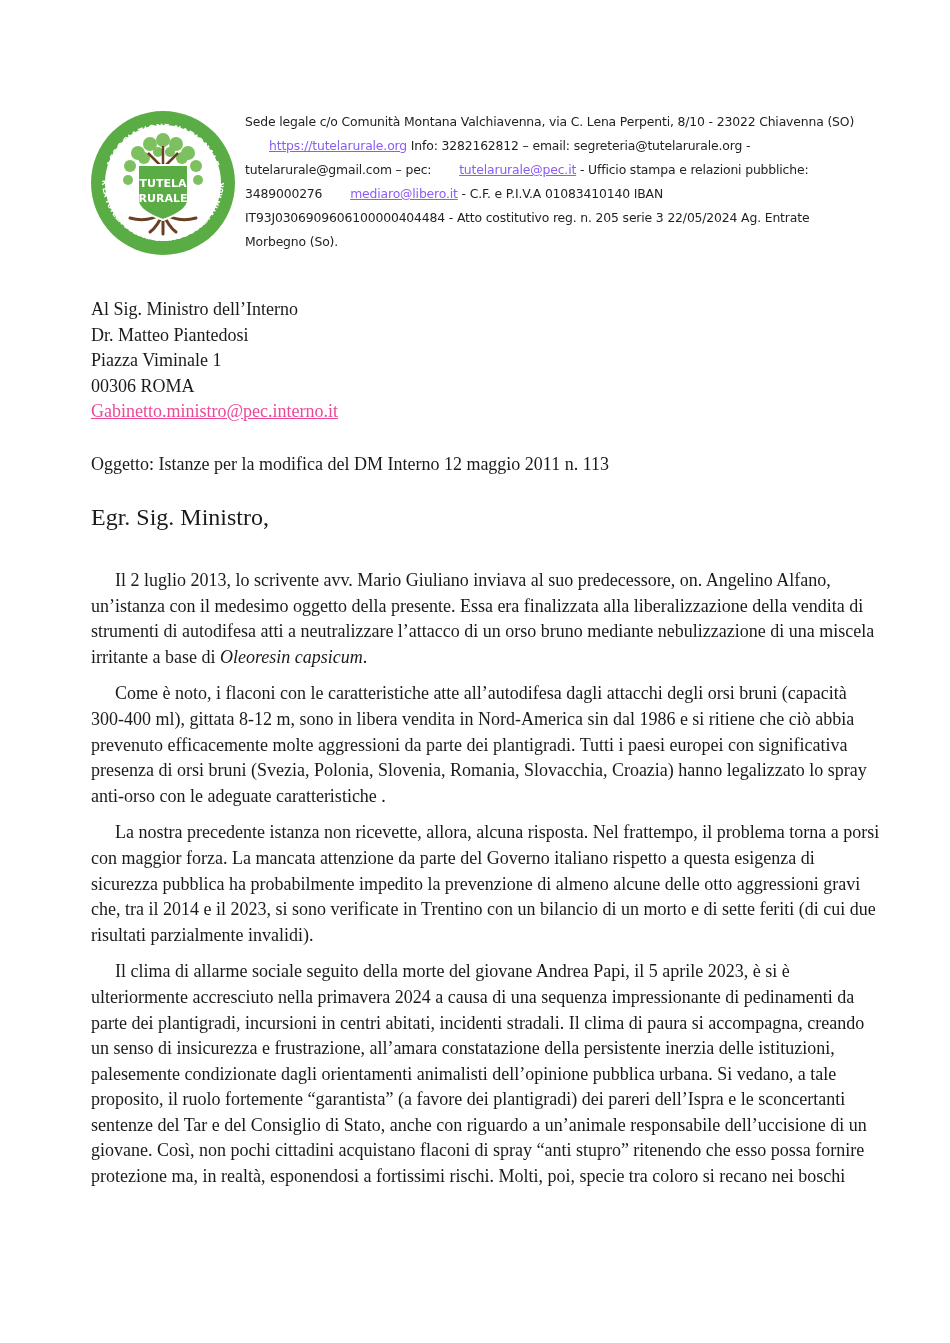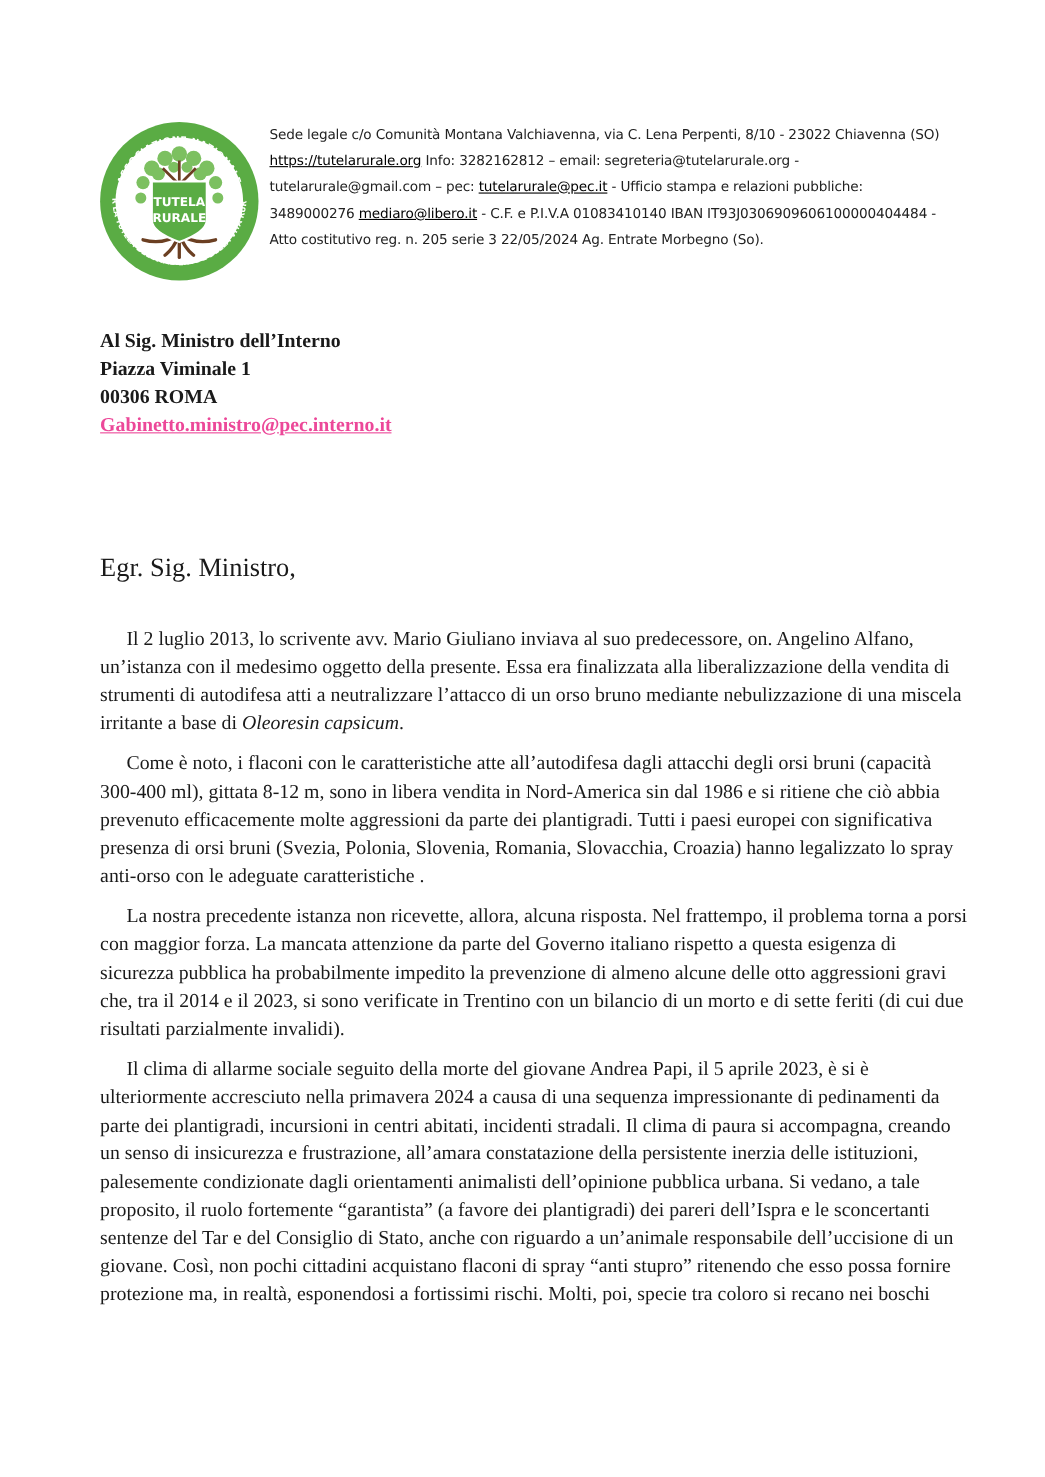--- a/index.html
+++ b/index.html
@@ -6,25 +6,25 @@
   body { width: 950px; height: 1343px; position: relative; overflow: hidden; }
   .page { position: absolute; left: 0; top: 0; width: 950px; height: 1343px; background: #fff; }
 
   .logo { position: absolute; left: 88px; top: 108px; width: 150px; height: 150px; }
 
   .letterhead {
     position: absolute; left: 245px; top: 110px; width: 620px;
     font-family: "DejaVu Sans", sans-serif; font-size: 12.4px; line-height: 24px;
     color: #222; letter-spacing: -0.15px;
   }
-  .letterhead a { color: #000000; text-decoration: underline; }
+  .letterhead a { color: #8b5cf6; text-decoration: underline; margin-left: 24px; }
 
   .serif { font-family: "Liberation Serif", serif; color: #1a1a1a; }
 
-  .recipient { position: absolute; left: 91px; top: 297px; font-size: 18px; line-height: 25.5px; font-weight: bold; }
+  .recipient { position: absolute; left: 91px; top: 297px; font-size: 18px; line-height: 25.5px; }
   .recipient .link { color: #ec4899; text-decoration: underline; }
 
   .subject { position: absolute; left: 91px; top: 452px; font-size: 18px; line-height: 25px; }
   .salutation { position: absolute; left: 91px; top: 505px; font-size: 24px; line-height: 25px; }
 
   .body-text { position: absolute; left: 91px; top: 568px; width: 790px; font-size: 18px; line-height: 25.6px; }
   .body-text p { margin: 0 0 11px 0; text-indent: 24px; }
   .body-text em { }
 </style>
 </head>
@@ -82,25 +82,27 @@
       <text x="75" y="94" font-family="DejaVu Sans, sans-serif" font-size="11" font-weight="bold" fill="#ffffff" text-anchor="middle">RURALE</text>
     </svg>
   </div>
 
   <div class="letterhead">
     <span>Sede legale c/o Comunità Montana Valchiavenna, via C. Lena Perpenti, 8/10 - 23022 Chiavenna (SO) </span><a>https://tutelarurale.org</a><span> Info: 3282162812 – email: segreteria@tutelarurale.org - tutelarurale@gmail.com – pec: </span><a>tutelarurale@pec.it</a><span> - Ufficio stampa e relazioni pubbliche: 3489000276 </span><a>mediaro@libero.it</a><span> - C.F. e P.I.V.A 01083410140 IBAN IT93J0306909606100000404484 - Atto costitutivo reg. n. 205 serie 3 22/05/2024 Ag. Entrate Morbegno (So).</span>
   </div>
 
   <div class="recipient serif">
     <div>Al Sig. Ministro dell’Interno</div>
+    <div>Dr. Matteo Piantedosi</div>
     <div>Piazza Viminale 1</div>
     <div>00306 ROMA</div>
     <div class="link">Gabinetto.ministro@pec.interno.it</div>
   </div>
 
+  <div class="subject serif">Oggetto: Istanze per la modifica del DM Interno 12 maggio 2011 n. 113</div>
 
   <div class="salutation serif">Egr. Sig. Ministro,</div>
 
   <div class="body-text serif">
     <p><span>Il 2 luglio 2013, lo scrivente avv. Mario Giuliano inviava al suo predecessore, on. Angelino Alfano, un’istanza con il medesimo oggetto della presente. Essa era finalizzata alla liberalizzazione della vendita di strumenti di autodifesa atti a neutralizzare l’attacco di un orso bruno mediante nebulizzazione di una miscela irritante a base di </span><em>Oleoresin capsicum</em><span>.</span></p>
     <p>Come è noto, i flaconi con le caratteristiche atte all’autodifesa dagli attacchi degli orsi bruni (capacità 300-400 ml), gittata 8-12 m, sono in libera vendita in Nord-America sin dal 1986 e si ritiene che ciò abbia prevenuto efficacemente molte aggressioni da parte dei plantigradi. Tutti i paesi europei con significativa presenza di orsi bruni (Svezia, Polonia, Slovenia, Romania, Slovacchia, Croazia) hanno legalizzato lo spray anti-orso con le adeguate caratteristiche .</p>
     <p>La nostra precedente istanza non ricevette, allora, alcuna risposta. Nel frattempo, il problema torna a porsi con maggior forza. La mancata attenzione da parte del Governo italiano rispetto a questa esigenza di sicurezza pubblica ha probabilmente impedito la prevenzione di almeno alcune delle otto aggressioni gravi che, tra il 2014 e il 2023, si sono verificate in Trentino con un bilancio di un morto e di sette feriti (di cui due risultati parzialmente invalidi).</p>
     <p>Il clima di allarme sociale seguito della morte del giovane Andrea Papi, il 5 aprile 2023, è si è ulteriormente accresciuto nella primavera 2024 a causa di una sequenza impressionante di pedinamenti da parte dei plantigradi, incursioni in centri abitati, incidenti stradali. Il clima di paura si accompagna, creando un senso di insicurezza e frustrazione, all’amara constatazione della persistente inerzia delle istituzioni, palesemente condizionate dagli orientamenti animalisti dell’opinione pubblica urbana. Si vedano, a tale proposito, il ruolo fortemente “garantista” (a favore dei plantigradi) dei pareri dell’Ispra e le sconcertanti sentenze del Tar e del Consiglio di Stato, anche con riguardo a un’animale responsabile dell’uccisione di un giovane. Così, non pochi cittadini acquistano flaconi di spray “anti stupro” ritenendo che esso possa fornire protezione ma, in realtà, esponendosi a fortissimi rischi. Molti, poi, specie tra coloro si recano nei boschi</p>
   </div>
 

